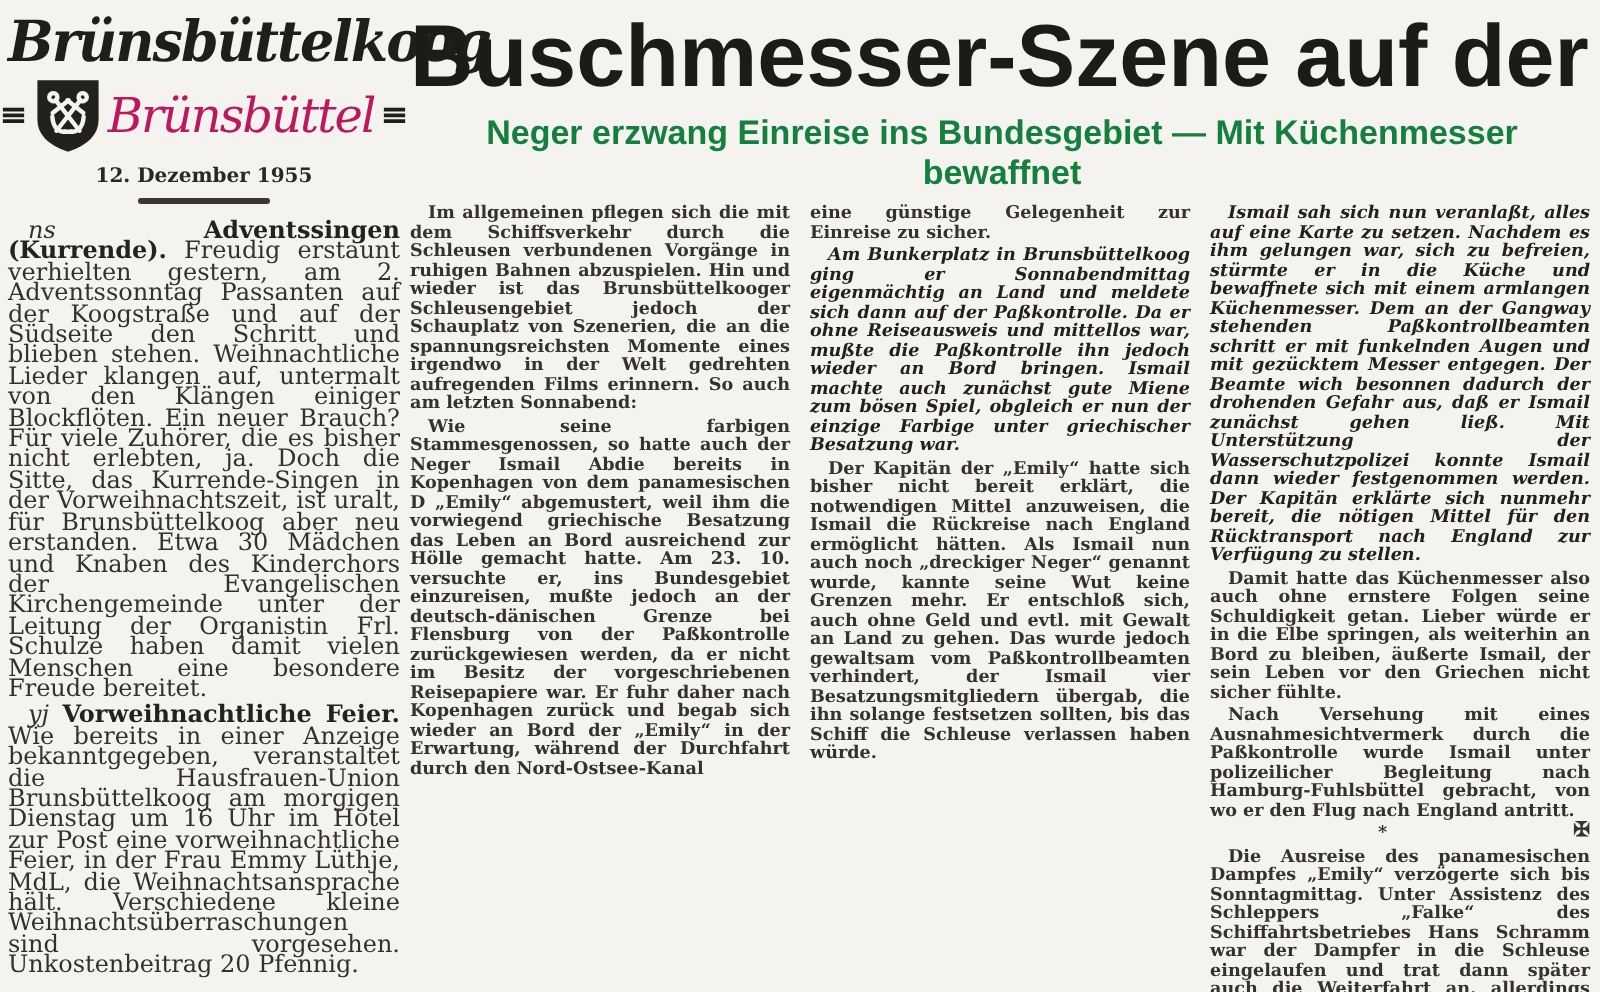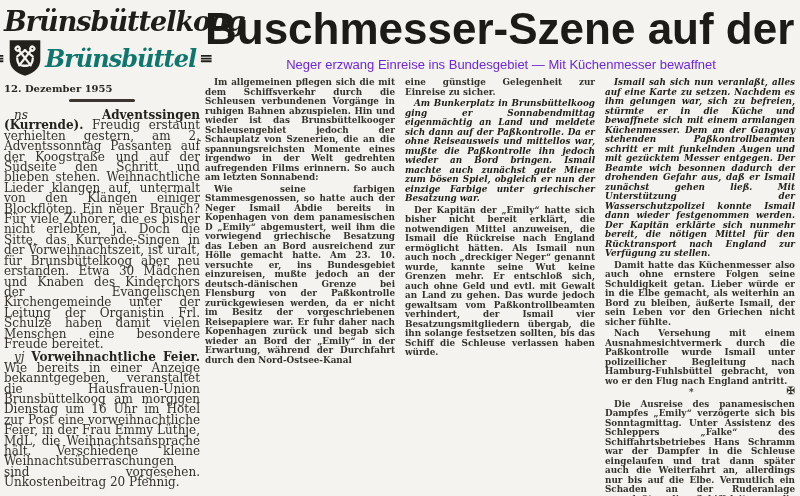--- a/index.html
+++ b/index.html
@@ -13,43 +13,43 @@
   .mast{position:absolute;left:4px;top:6px;width:196px;}
   .mast-t1{
     font-family:"DejaVu Serif",serif;font-weight:bold;font-style:italic;
     font-size:27px;letter-spacing:-1px;text-align:center;color:#201e1a;
     transform:scaleY(1.05);white-space:nowrap;
   }
   .mast-row2{display:flex;align-items:center;justify-content:center;gap:3px;margin-top:2px;}
   .orn{font-size:17px;line-height:1;color:#201e1a;font-weight:bold;}
   .crest{display:inline-block;line-height:0;}
   .mast-t2{
-    font-family:"DejaVu Serif",serif;font-weight:bold;font-style:italic;
-    font-size:24px;letter-spacing:-1px;color:#0f766e;white-space:nowrap;
+    font-family:"DejaVu Serif",serif;font-weight:normal;font-style:italic;
+    font-size:24px;letter-spacing:-1px;color:#be185d;white-space:nowrap;
   }
-  .mast-date{text-align:left;font-weight:bold;font-size:10px;margin-top:6px;color:#2a2archive823;}
+  .mast-date{text-align:center;font-weight:bold;font-size:10px;margin-top:6px;color:#2a2archive823;}
   .mast-date{color:#2a2823;}
   .mast-rule{width:66px;height:3px;background:#3a362f;border-radius:2px;margin:5px auto 8px auto;}
   .mast-item{
     font-size:12px;line-height:10.4px;text-align:justify;margin:0 0 3px 0;
     text-indent:10px;color:#34312a;
   }
   .mast-item b{color:#24221d;}
   .sigil{font-style:italic;}
   
   .article{position:absolute;left:205px;top:4px;width:592px;}
   .headline{
     margin:0;text-align:center;white-space:nowrap;
     font-family:"Liberation Sans","DejaVu Sans",sans-serif;
     font-weight:bold;font-size:44px;letter-spacing:0px;color:#1d1b18;
   }
   .subheadline{
     margin:3px 0 6px 0;text-align:center;
     font-family:"Liberation Sans","DejaVu Sans",sans-serif;
-    font-weight:normal;font-size:13px;color:#6d28d9;
+    font-weight:bold;font-size:17px;color:#15803d;
   }
   .cols{display:flex;gap:10px;}
   .col{width:190px;font-size:8.8px;line-height:9.5px;text-align:justify;color:#35322b;}
   .col p{margin:0 0 2px 0;text-indent:9px;font-weight:bold;}
   .col p.cont{text-indent:0;}
   .col p.b{font-weight:bold;color:#232019;font-style:italic;}
   .endmark{float:right;font-size:10px;line-height:9px;}
   .star-sep{text-align:center;text-indent:0 !important;font-weight:bold;margin:1px 0 2px 0 !important;}
 </style>
 </head>
@@ -103,22 +103,22 @@
       </div>
 
       <div class="col">
         <p class="cont">eine günstige Gelegenheit zur Einreise zu sicher.</p>
         <p class="b">Am Bunkerplatz in Brunsbüttelkoog ging er Sonnabendmittag eigenmächtig an Land und meldete sich dann auf der Paßkontrolle. Da er ohne Reiseausweis und mittellos war, mußte die Paßkontrolle ihn jedoch wieder an Bord bringen. Ismail machte auch zunächst gute Miene zum bösen Spiel, obgleich er nun der einzige Farbige unter griechischer Besatzung war.</p>
         <p>Der Kapitän der „Emily“ hatte sich bisher nicht bereit erklärt, die notwendigen Mittel anzuweisen, die Ismail die Rückreise nach England ermöglicht hätten. Als Ismail nun auch noch „dreckiger Neger“ genannt wurde, kannte seine Wut keine Grenzen mehr. Er entschloß sich, auch ohne Geld und evtl. mit Gewalt an Land zu gehen. Das wurde jedoch gewaltsam vom Paßkontrollbeamten verhindert, der Ismail vier Besatzungsmitgliedern übergab, die ihn solange festsetzen sollten, bis das Schiff die Schleuse verlassen haben würde.</p>
       </div>
 
       <div class="col">
         <p class="b">Ismail sah sich nun veranlaßt, alles auf eine Karte zu setzen. Nachdem es ihm gelungen war, sich zu befreien, stürmte er in die Küche und bewaffnete sich mit einem armlangen Küchenmesser. Dem an der Gangway stehenden Paßkontrollbeamten schritt er mit funkelnden Augen und mit gezücktem Messer entgegen. Der Beamte wich besonnen dadurch der drohenden Gefahr aus, daß er Ismail zunächst gehen ließ. Mit Unterstützung der Wasserschutzpolizei konnte Ismail dann wieder festgenommen werden. Der Kapitän erklärte sich nunmehr bereit, die nötigen Mittel für den Rücktransport nach England zur Verfügung zu stellen.</p>
-        <p>Damit hatte das Küchenmesser also auch ohne ernstere Folgen seine Schuldigkeit getan. Lieber würde er in die Elbe gemacht, als weiterhin an Bord zu bleiben, äußerte Ismail, der sein Leben vor den Griechen nicht sicher fühlte.</p>
-        <p><span>Nach Versehung mit einem Ausnahmesichtvermerk durch die Paßkontrolle wurde Ismail unter polizeilicher Begleitung nach Hamburg-Fuhlsbüttel gebracht, von wo er den Flug nach England antritt.</span> <span class="endmark">✠</span></p>
+        <p>Damit hatte das Küchenmesser also auch ohne ernstere Folgen seine Schuldigkeit getan. Lieber würde er in die Elbe springen, als weiterhin an Bord zu bleiben, äußerte Ismail, der sein Leben vor den Griechen nicht sicher fühlte.</p>
+        <p><span>Nach Versehung mit eines Ausnahmesichtvermerk durch die Paßkontrolle wurde Ismail unter polizeilicher Begleitung nach Hamburg-Fuhlsbüttel gebracht, von wo er den Flug nach England antritt.</span> <span class="endmark">✠</span></p>
         <p class="star-sep">*</p>
         <p>Die Ausreise des panamesischen Dampfes „Emily“ verzögerte sich bis Sonntagmittag. Unter Assistenz des Schleppers „Falke“ des Schiffahrtsbetriebes Hans Schramm war der Dampfer in die Schleuse eingelaufen und trat dann später auch die Weiterfahrt an, allerdings nur bis auf die Elbe. Vermutlich ein Schaden an der Ruderanlage veranlaßte die Schiffsleitung, die Hilfe eines Bugsierschleppers in Anspruch nehmen, der „Emily“ in den Binnenhafen zurückbrachte und an den Bahnhofsdalben vertäute. Nach Beendigung der Reparaturarbeiten am Sonntagmorgen trat eine weitere Haverie ein. Beim Loswerfen der Leinen geriet eine derselben in die Schraube des Schiffes und mußte nach schwieriger Arbeit durch den Taucher Knigge der Firma Schramm entfernt werden. Am Sonntagmittag konnte „Emily“ dann endgültig den Binnenhafen verlassen. „Falke“ und „Vorwärts“ der Fa. Schramm brachten das Schiff durch die Schleuse bis zur Mole IV.</p>
 
       </div>
 
     </div>
   </main>
 
 </div>
 

